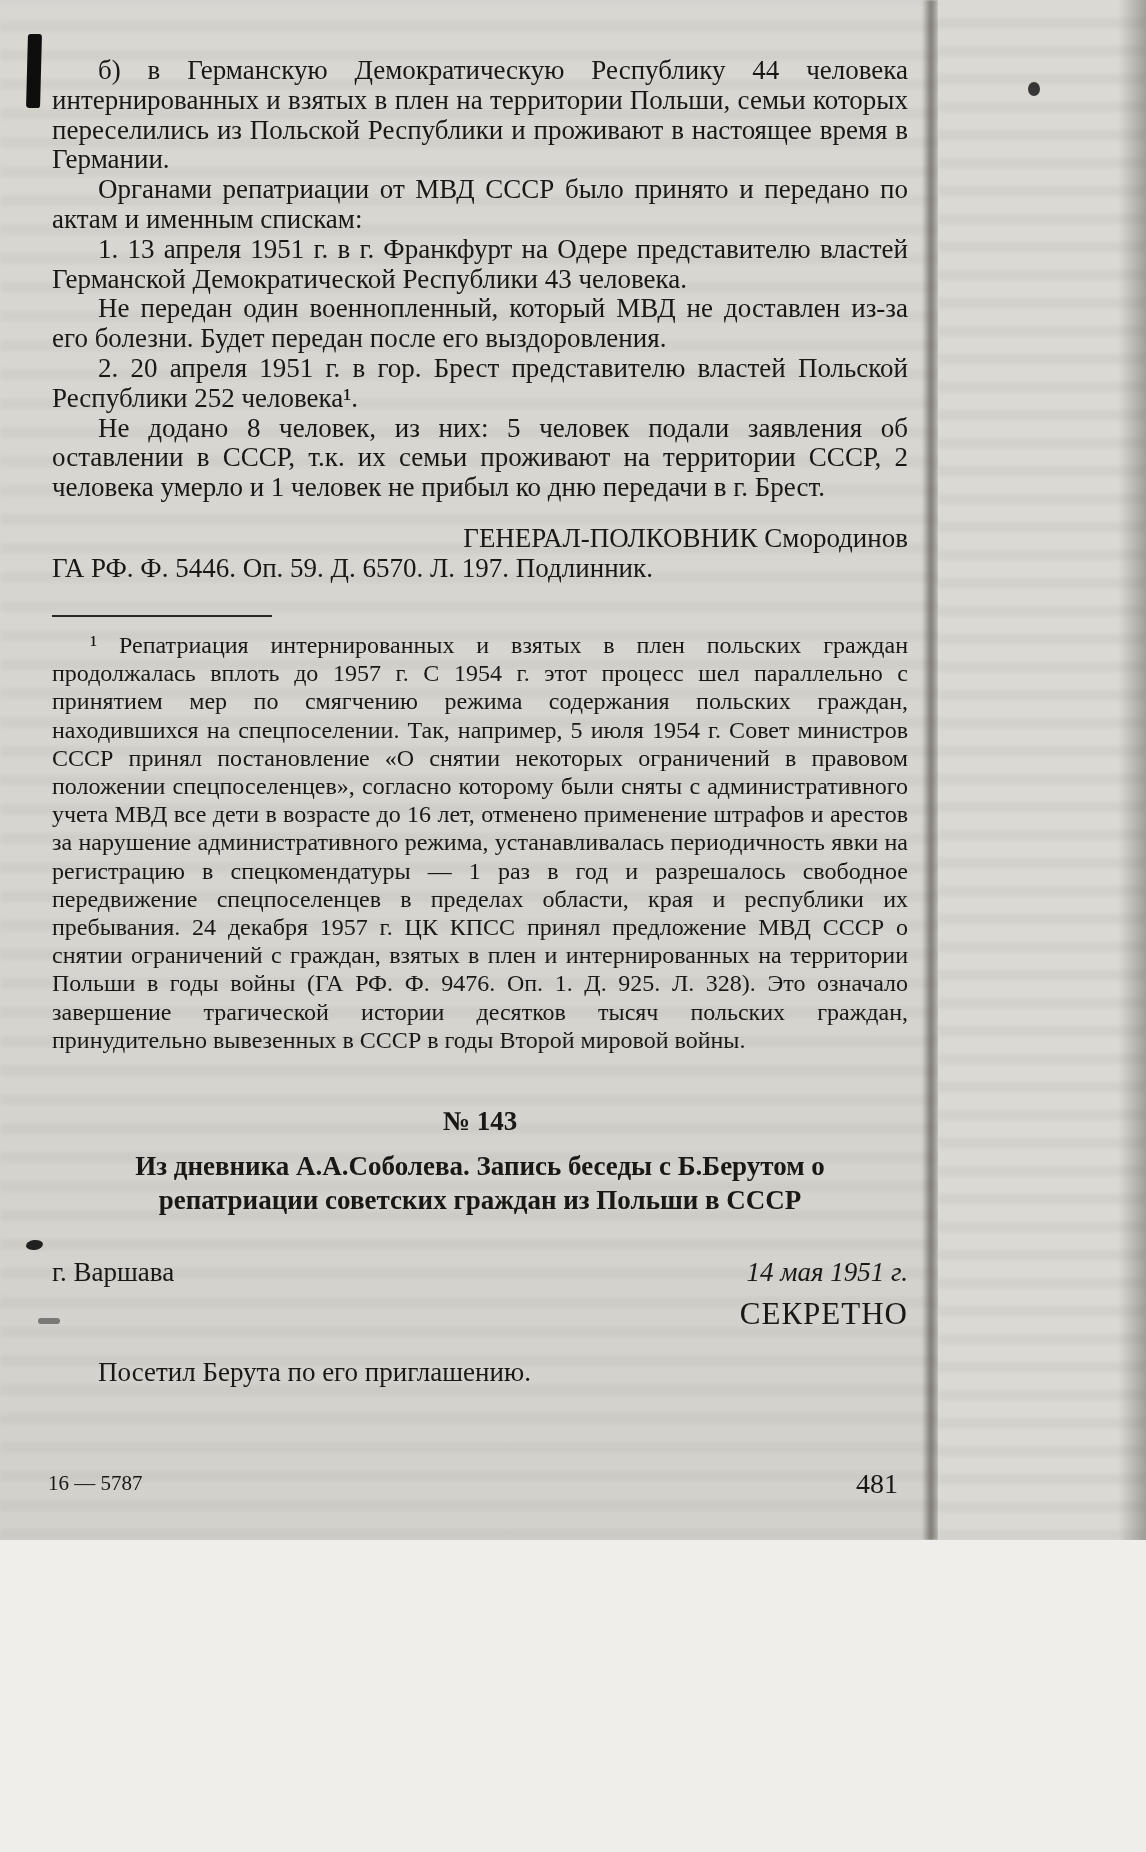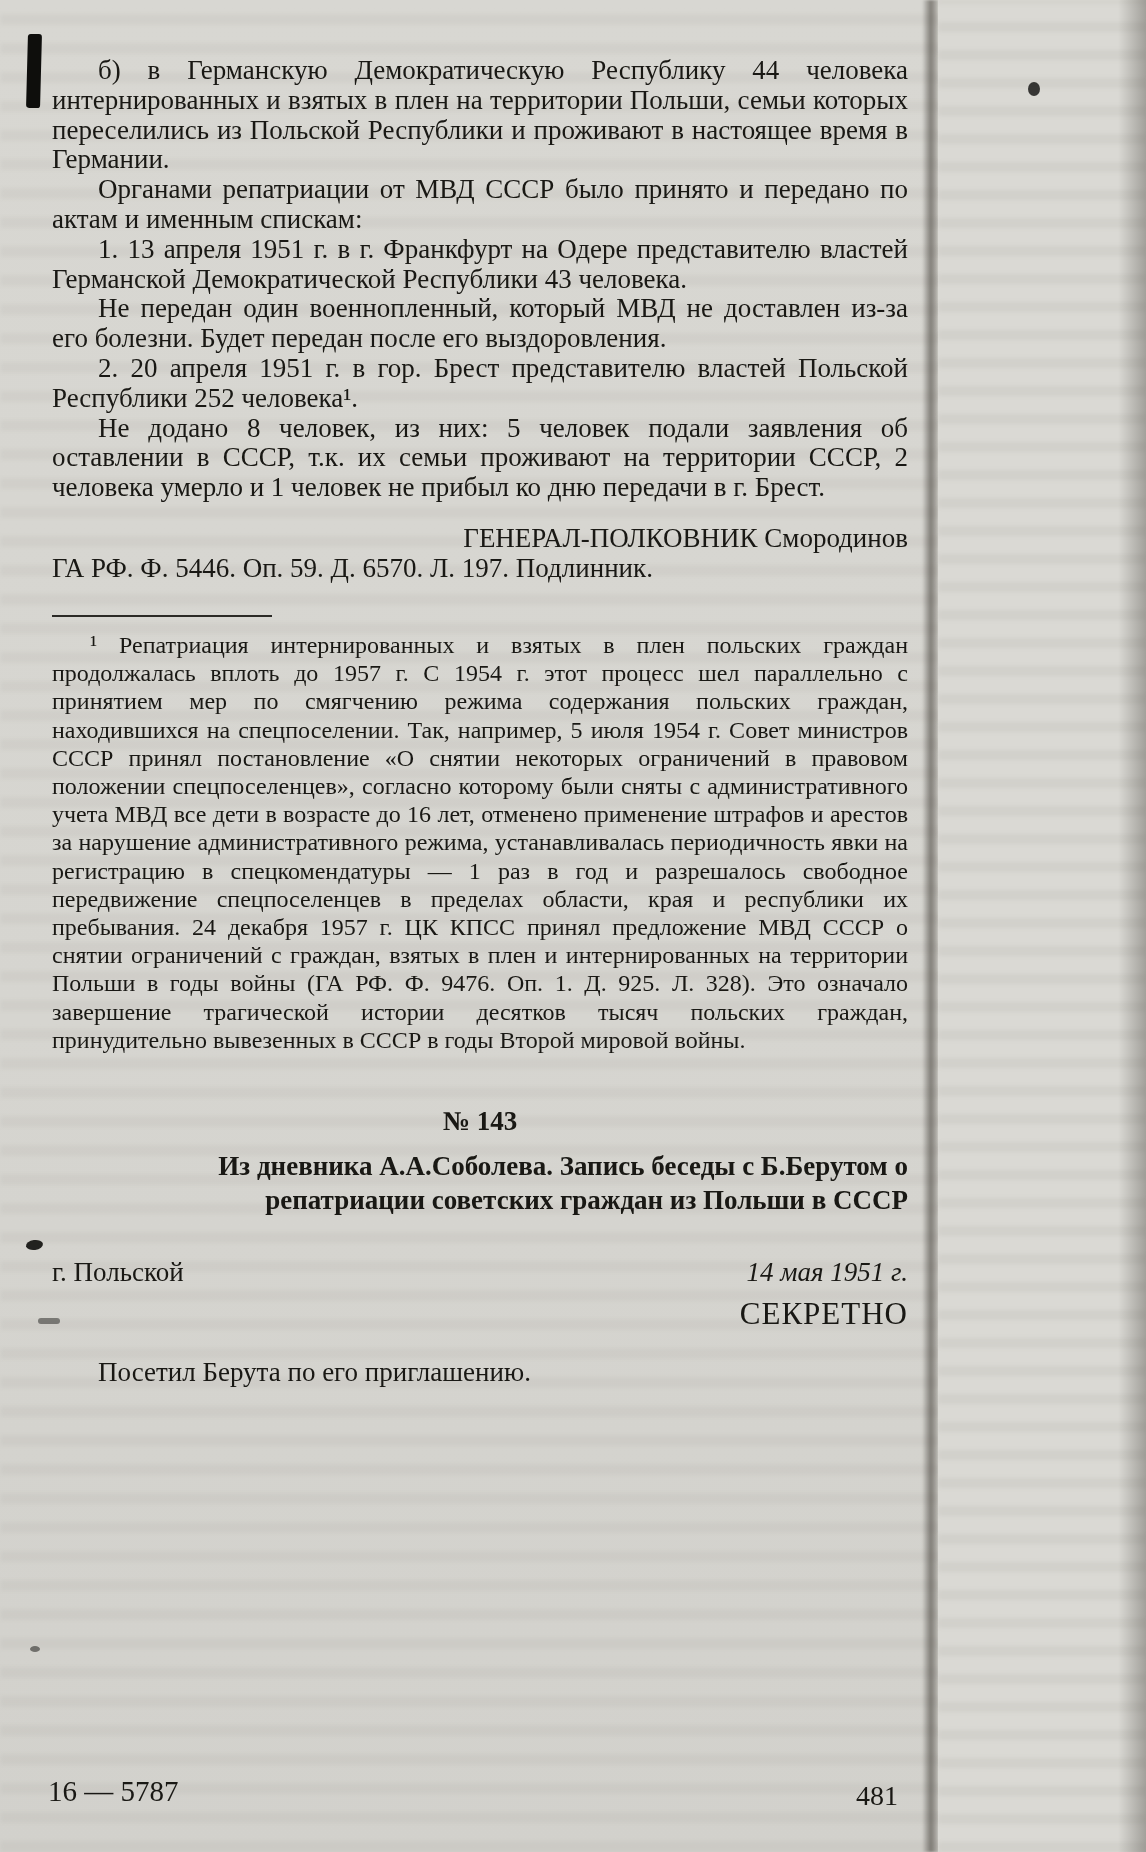--- a/index.html
+++ b/index.html
@@ -3,21 +3,21 @@
 <meta charset="utf-8">
 <style>
   html, body {
     margin: 0;
     padding: 0;
     background: #efeeea;
   }
   .scan {
     position: relative;
     width: 1146px;
-    height: 1852px;
+    height: 1540px;
     background: linear-gradient(180deg, #d8d7d2 0%, #d6d5d0 55%, #d2d1cc 100%);
     font-family: "Liberation Serif", "DejaVu Serif", serif;
     color: #191814;
     overflow: hidden;
   }
   
   .bleed {
     position: absolute;
     inset: 0;
     background: repeating-linear-gradient(
@@ -66,21 +66,21 @@
     text-indent: 38px;
   }
   .doc-number {
     margin-top: 52px;
     text-align: center;
     font-weight: bold;
     font-size: 27px;
   }
   .doc-title {
     margin-top: 12px;
-    text-align: right;
+    text-align: center;
     font-weight: bold;
     font-size: 27px;
     line-height: 34px;
   }
   .dateline {
     margin-top: 40px;
     display: flex;
     justify-content: space-between;
     align-items: baseline;
     font-size: 27px;
@@ -90,21 +90,21 @@
     margin-top: 8px;
     text-align: right;
     font-size: 31px;
     letter-spacing: 1px;
   }
   .body2-first { margin-top: 26px; }
   .footer-left {
     position: absolute;
     left: 48px;
     bottom: 44px;
-    font-size: 29px;
+    font-size: 21px;
   }
   .footer-right {
     position: absolute;
     right: 248px;
     bottom: 40px;
     font-size: 28px;
   }
   
   .gutter-shadow {
     position: absolute;
@@ -187,21 +187,21 @@
 
     <div class="fn-rule"></div>
 
     <p class="footnote">¹ Репатриация интернированных и взятых в плен польских граждан продолжалась вплоть до 1957 г. С 1954 г. этот процесс шел параллельно с принятием мер по смягчению режима содержания польских граждан, находившихся на спецпоселении. Так, например, 5 июля 1954 г. Совет министров СССР принял постановление «О снятии некоторых ограничений в правовом положении спецпоселенцев», согласно которому были сняты с административного учета МВД все дети в возрасте до 16 лет, отменено применение штрафов и арестов за нарушение административного режима, устанавливалась периодичность явки на регистрацию в спецкомендатуры — 1 раз в год и разрешалось свободное передвижение спецпоселенцев в пределах области, края и республики их пребывания. 24 декабря 1957 г. ЦК КПСС принял предложение МВД СССР о снятии ограничений с граждан, взятых в плен и интернированных на территории Польши в годы войны (ГА РФ. Ф. 9476. Оп. 1. Д. 925. Л. 328). Это означало завершение трагической истории десятков тысяч польских граждан, принудительно вывезенных в СССР в годы Второй мировой войны.</p>
 
     <div class="doc-number">№ 143</div>
 
     <div class="doc-title">Из дневника А.А.Соболева. Запись беседы с Б.Берутом о репатриации советских граждан из Польши в СССР</div>
 
     <div class="dateline">
-      <span class="place">г. Польской</span>
+      <span class="place">г. Варшава</span>
       <span class="date">14 мая 1951 г.</span>
     </div>
 
     <div class="classification">СЕКРЕТНО</div>
 
     <p class="par body2-first">Посетил Берута по его приглашению.</p>
 
   </div>
 
   <div class="gutter-shadow"></div>

